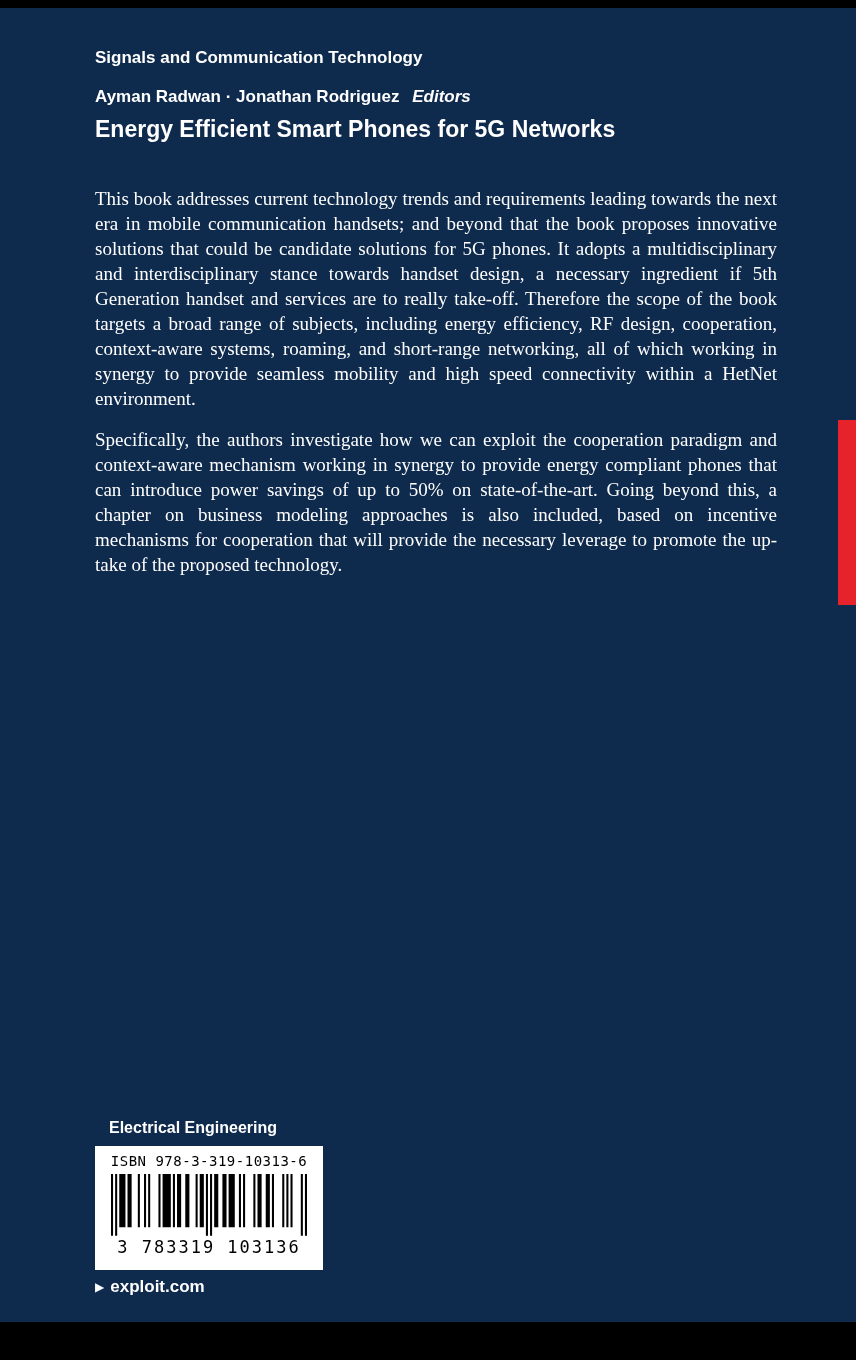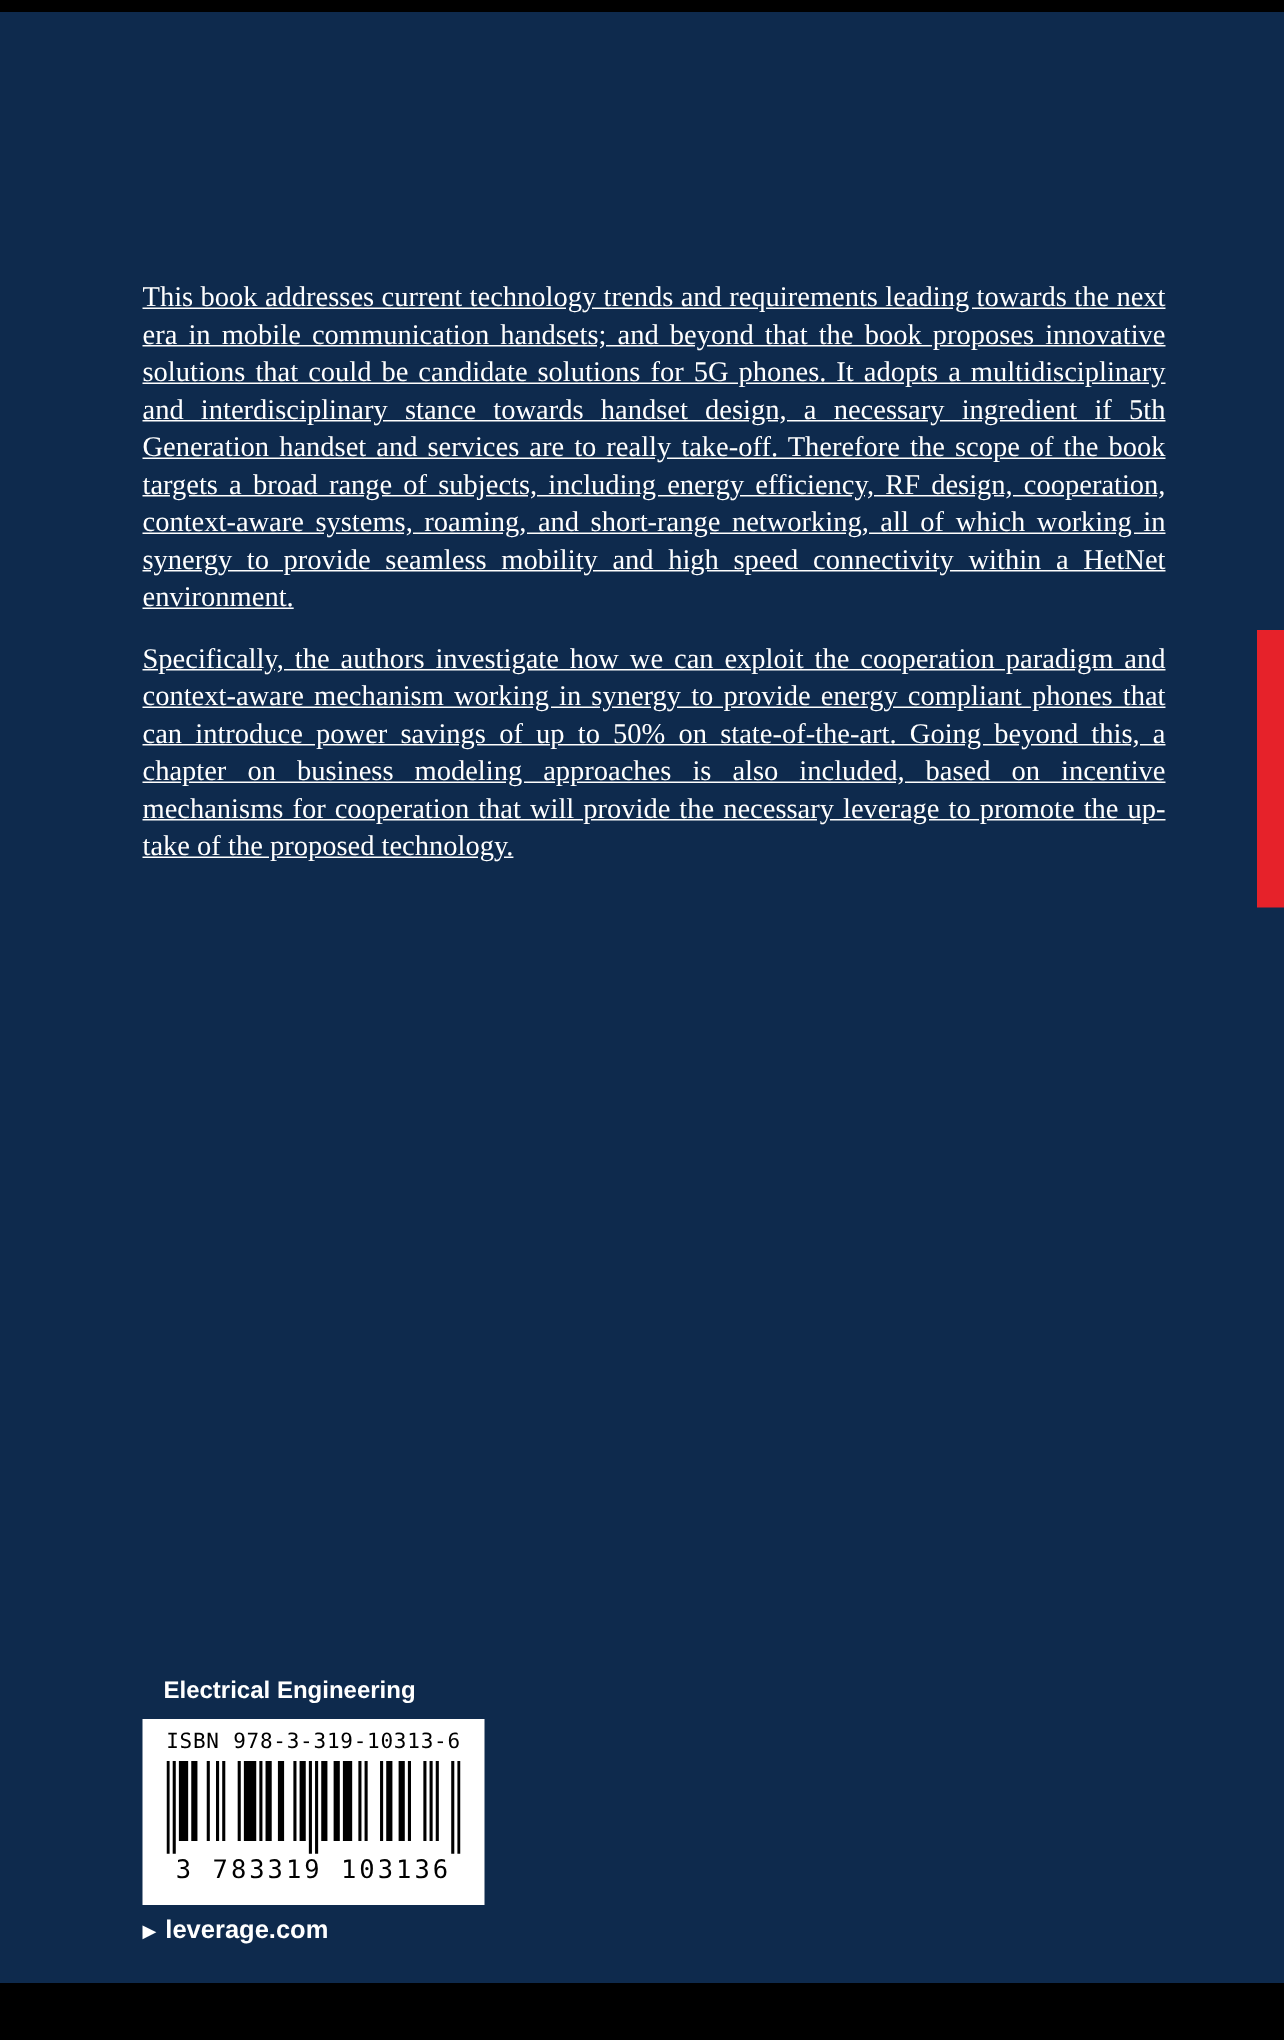--- a/index.html
+++ b/index.html
@@ -55,21 +55,21 @@
   .blurb {
     position: absolute;
     left: 95px;
     top: 186px;
     width: 682px;
     font-family: "Liberation Serif", serif;
     font-size: 19px;
     line-height: 25px;
     text-align: justify;
   }
-  .blurb p { margin: 0 0 16px 0; text-decoration: underline; }
+  .blurb p { margin: 0 0 16px 0; }
 
   .category {
     position: absolute;
     left: 109px;
     top: 1119px;
     font-size: 16px;
     font-weight: bold;
   }
 
   .barcode-box {
@@ -121,37 +121,45 @@
 </style>
 </head>
 <body>
 
 <div class="cover">
 
   <div class="band top"></div>
 
   <div class="red-tab"></div>
 
+  <div class="header">
+    <div class="series">Signals and Communication Technology</div>
+    <div class="editors">
+      <span>Ayman Radwan · Jonathan Rodriguez</span>
+      <span class="ed-suffix">Editors</span>
+    </div>
+    <h1 class="book-title">Energy Efficient Smart Phones for 5G Networks</h1>
+  </div>
 
   <div class="blurb">
     <p>This book addresses current technology trends and requirements leading towards the next era in mobile communication handsets; and beyond that the book proposes innovative solutions that could be candidate solutions for 5G phones. It adopts a multidisciplinary and interdisciplinary stance towards handset design, a necessary ingredient if 5th Generation handset and services are to really take-off. Therefore the scope of the book targets a broad range of subjects, including energy efficiency, RF design, cooperation, context-aware systems, roaming, and short-range networking, all of which working in synergy to provide seamless mobility and high speed connectivity within a HetNet environment.</p>
     <p>Specifically, the authors investigate how we can exploit the cooperation paradigm and context-aware mechanism working in synergy to provide energy compliant phones that can introduce power savings of up to 50% on state-of-the-art. Going beyond this, a chapter on business modeling approaches is also included, based on incentive mechanisms for cooperation that will provide the necessary leverage to promote the up-take of the proposed technology.</p>
   </div>
 
   <div class="category">Electrical Engineering</div>
 
   <div class="barcode-box">
     <div class="isbn">ISBN 978-3-319-10313-6</div>
     <svg class="barcode" width="196" height="64" viewBox="0 0 95 60" preserveAspectRatio="none" aria-hidden="true">
       <path fill="#000" d="M4 0h3v50h-3zM8 0h2v50h-2zM13 0h1v50h-1zM16 0h1v50h-1zM18 0h1v50h-1zM23 0h1v50h-1zM25 0h4v50h-4zM30 0h1v50h-1zM32 0h2v50h-2zM36 0h2v50h-2zM41 0h1v50h-1zM43 0h2v50h-2zM50 0h2v50h-2zM54 0h2v50h-2zM57 0h3v50h-3zM62 0h1v50h-1zM64 0h1v50h-1zM69 0h1v50h-1zM71 0h2v50h-2zM75 0h2v50h-2zM78 0h1v50h-1zM83 0h1v50h-1zM85 0h1v50h-1zM87 0h1v50h-1z"></path>
       <path fill="#000" d="M0 0h1v58h-1zM2 0h1v58h-1zM46 0h1v58h-1zM48 0h1v58h-1zM92 0h1v58h-1zM94 0h1v58h-1z"></path>
     </svg>
     <div class="digits">3 783319 103136</div>
   </div>
 
   <div class="springer">
     <span class="tri">▶</span>
-    <span class="url">leverage.com</span>
+    <span class="url">exploit.com</span>
   </div>
 
   <div class="band bottom"></div>
 
 </div>
 
 </body></html>

